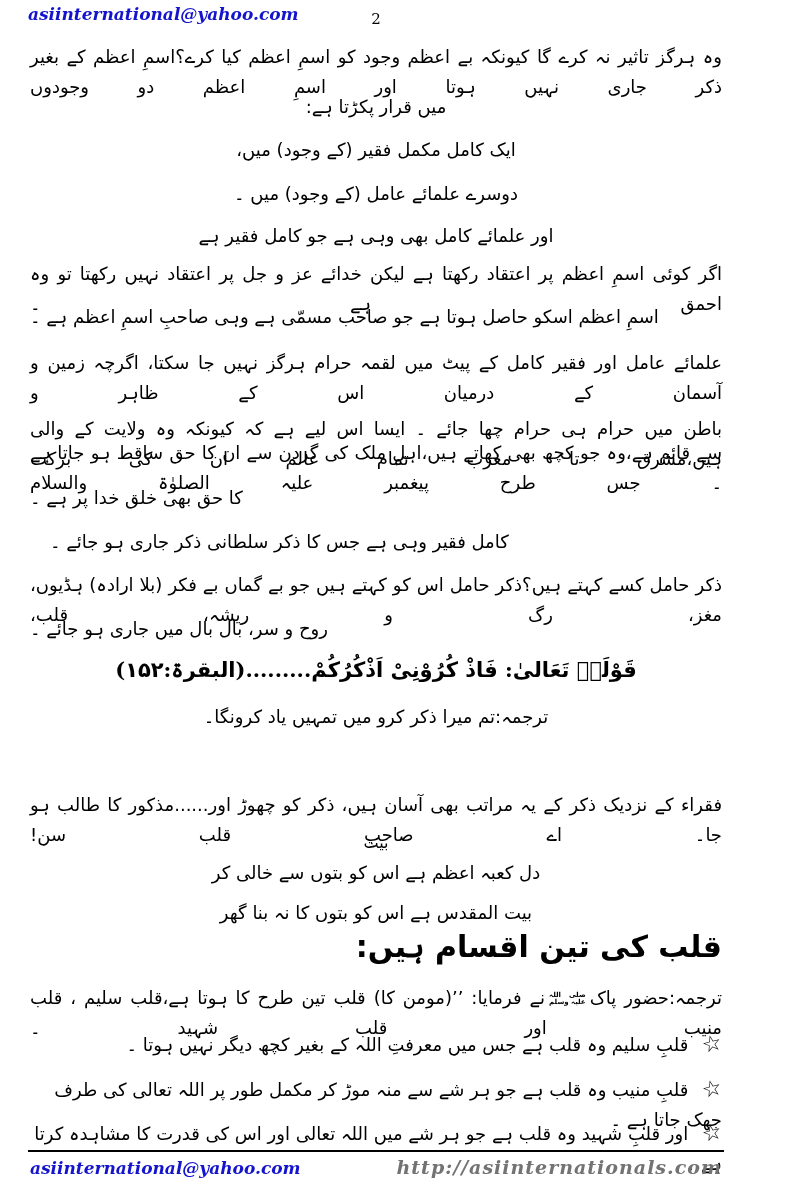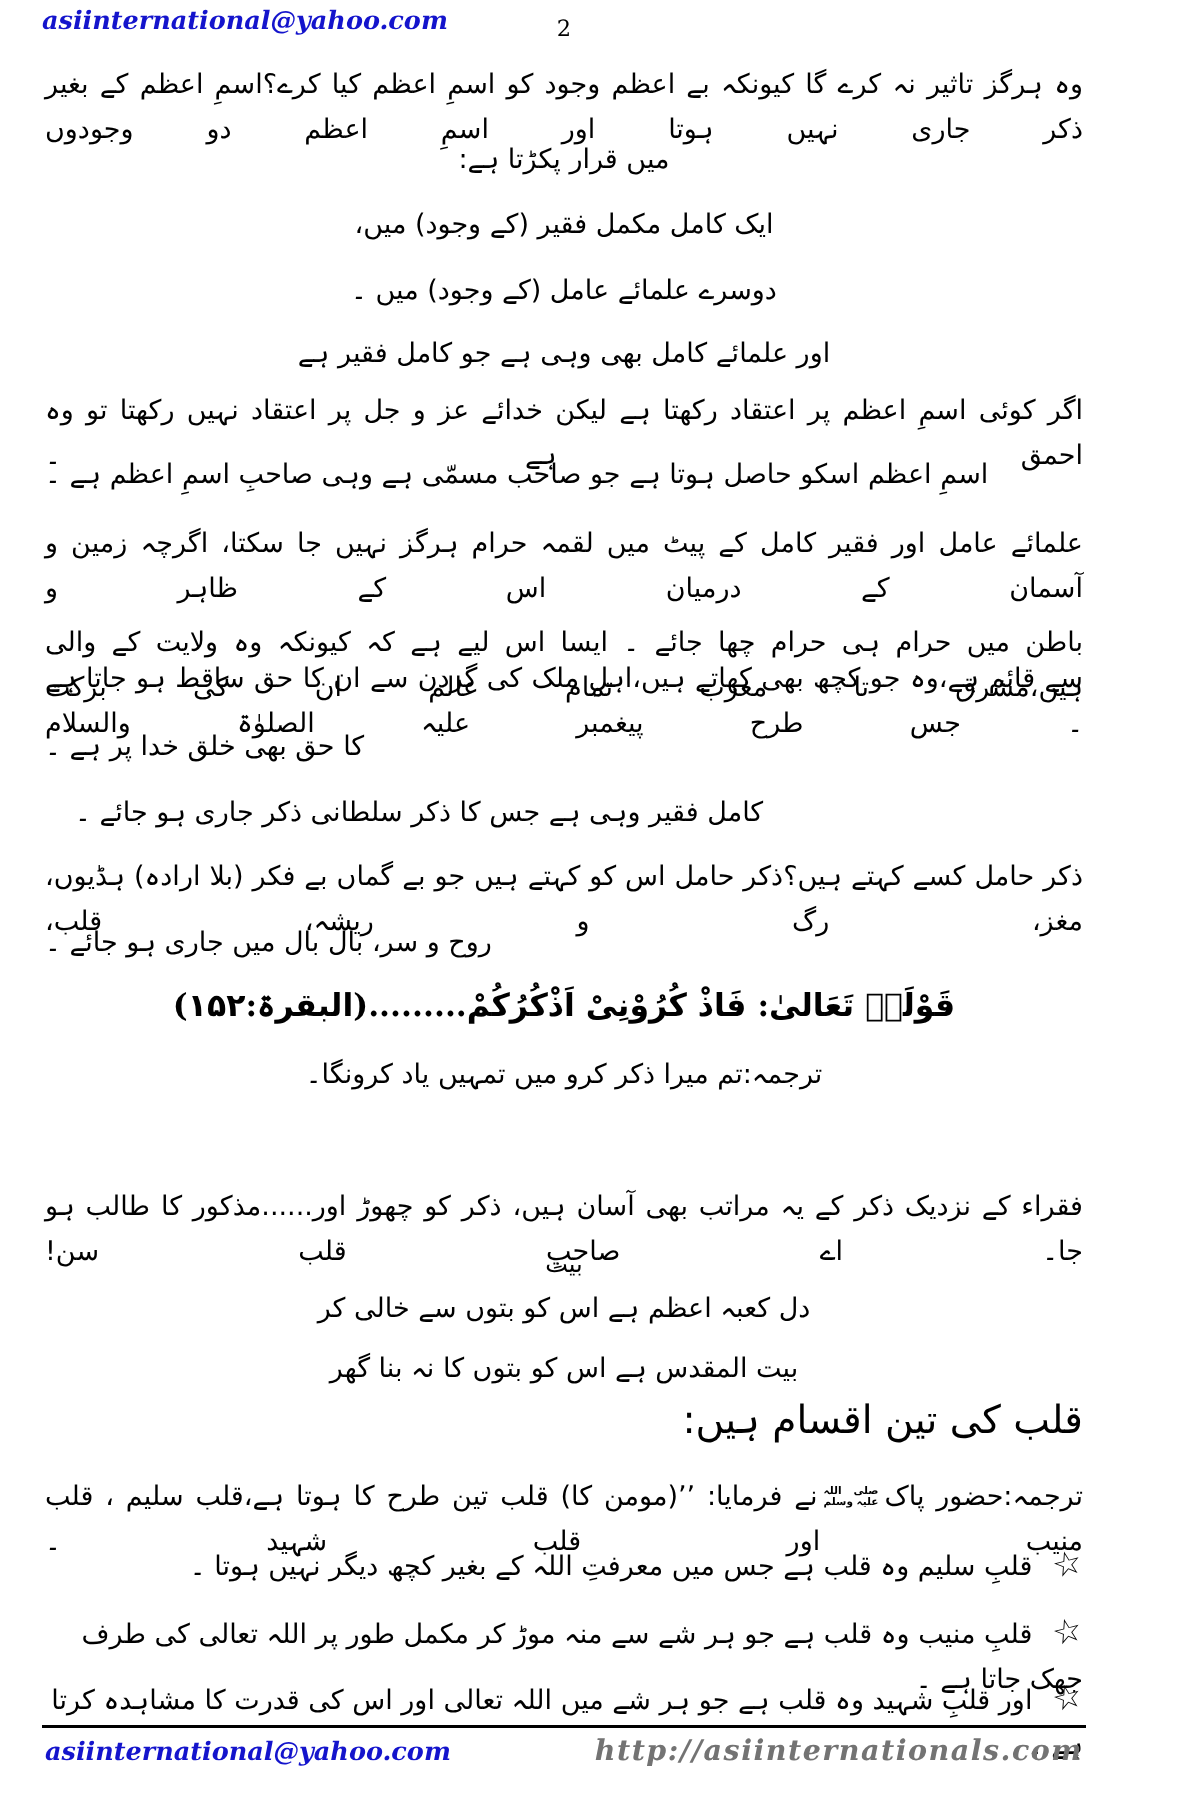--- a/index.html
+++ b/index.html
@@ -7,21 +7,21 @@
         font-family:"DejaVu Sans",sans-serif;color:#000;}
   
   .ln{position:absolute;left:30px;right:30px;direction:rtl;font-size:18px;line-height:30px;
       color:#000;font-family:"DejaVu Sans",sans-serif;}
   .j{text-align:justify;text-align-last:justify;}
   .c{text-align:center;}
   .l{text-align:left;}
   .r{text-align:right;}
   .verse{font-weight:bold;font-size:21px;direction:rtl;text-align:center;
          font-family:"DejaVu Serif","DejaVu Sans",serif;}
-  .heading{font-weight:normal;font-size:26px;}
+  .heading{font-weight:bold;font-size:30px;}
   .star{display:inline-block;font-size:22px;line-height:22px;transform:rotate(-14deg);
         margin-left:14px;color:#000;font-weight:normal;}
   .qalb-text{}
   .pbuh{display:inline-block;font-size:7px;line-height:7px;text-align:center;vertical-align:middle;
         margin:0 4px;direction:rtl;font-weight:bold;}
   .pbuh span{display:block;}
   .hdr-email{position:absolute;top:4px;left:28px;color:#1414cc;font-weight:bold;font-style:italic;
              font-size:17px;font-family:"DejaVu Serif",serif;}
   .page-num{position:absolute;top:10px;left:0;right:0;text-align:center;font-size:15px;
             font-family:"DejaVu Serif",serif;color:#000;}

